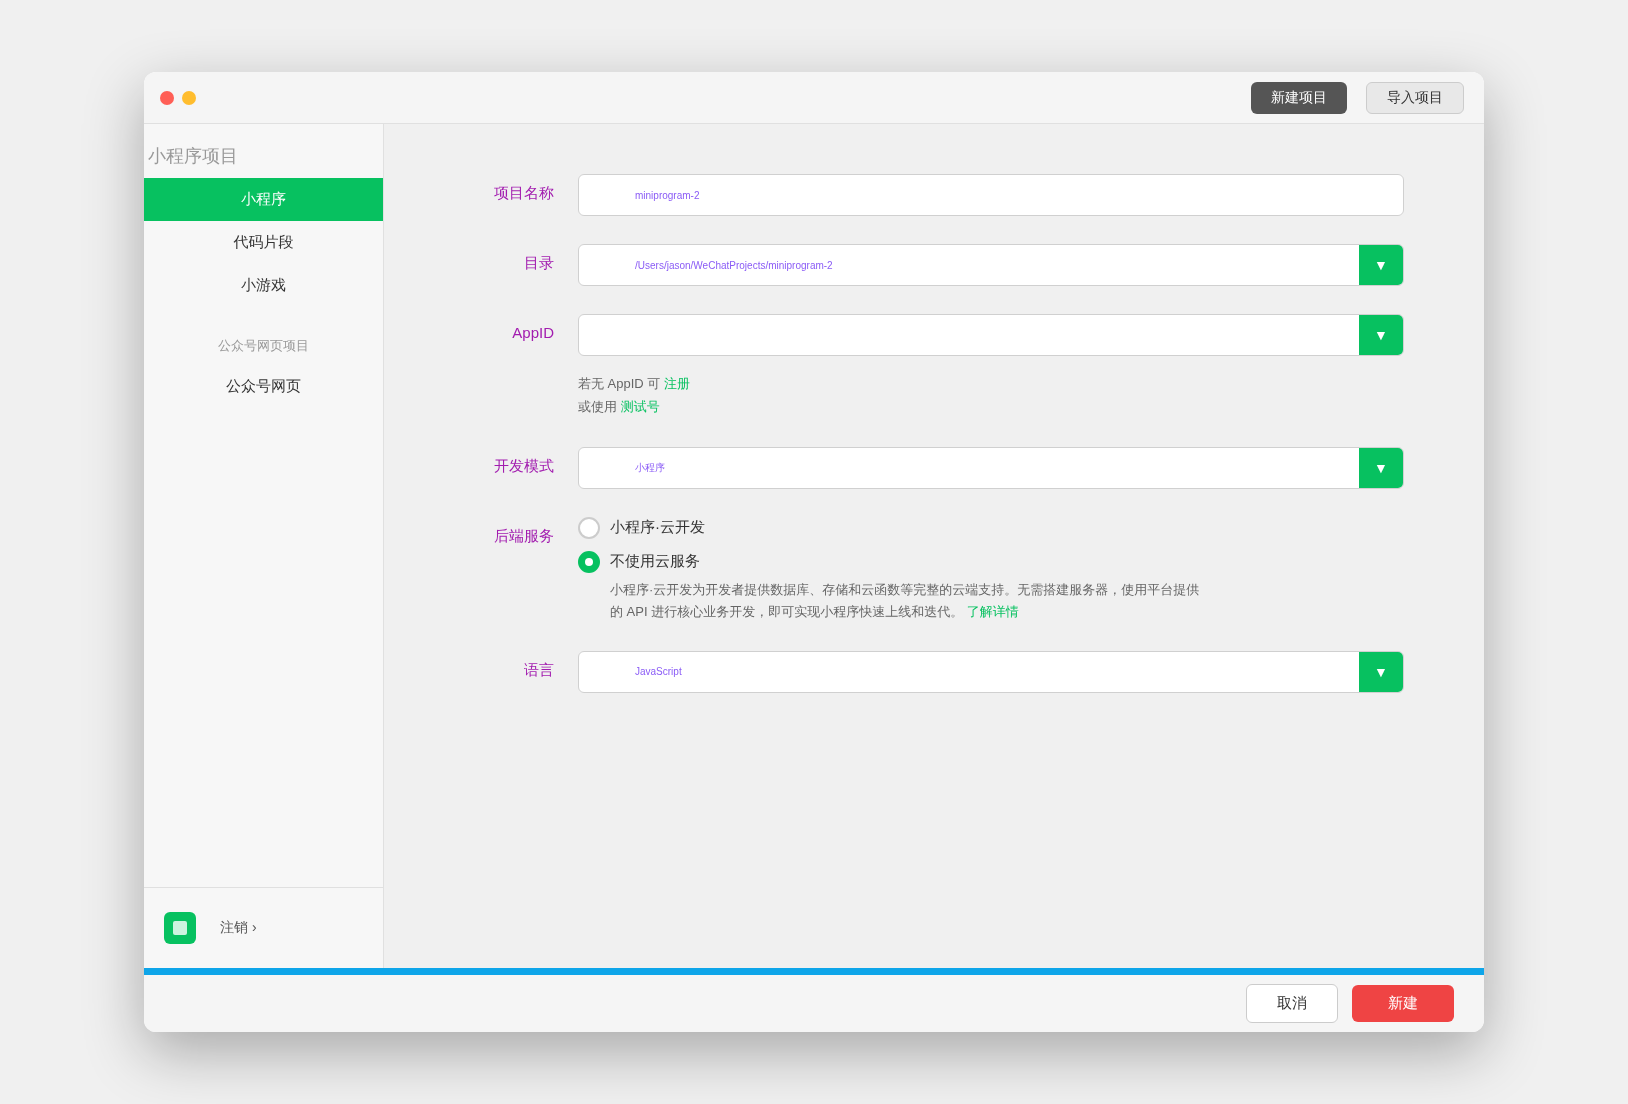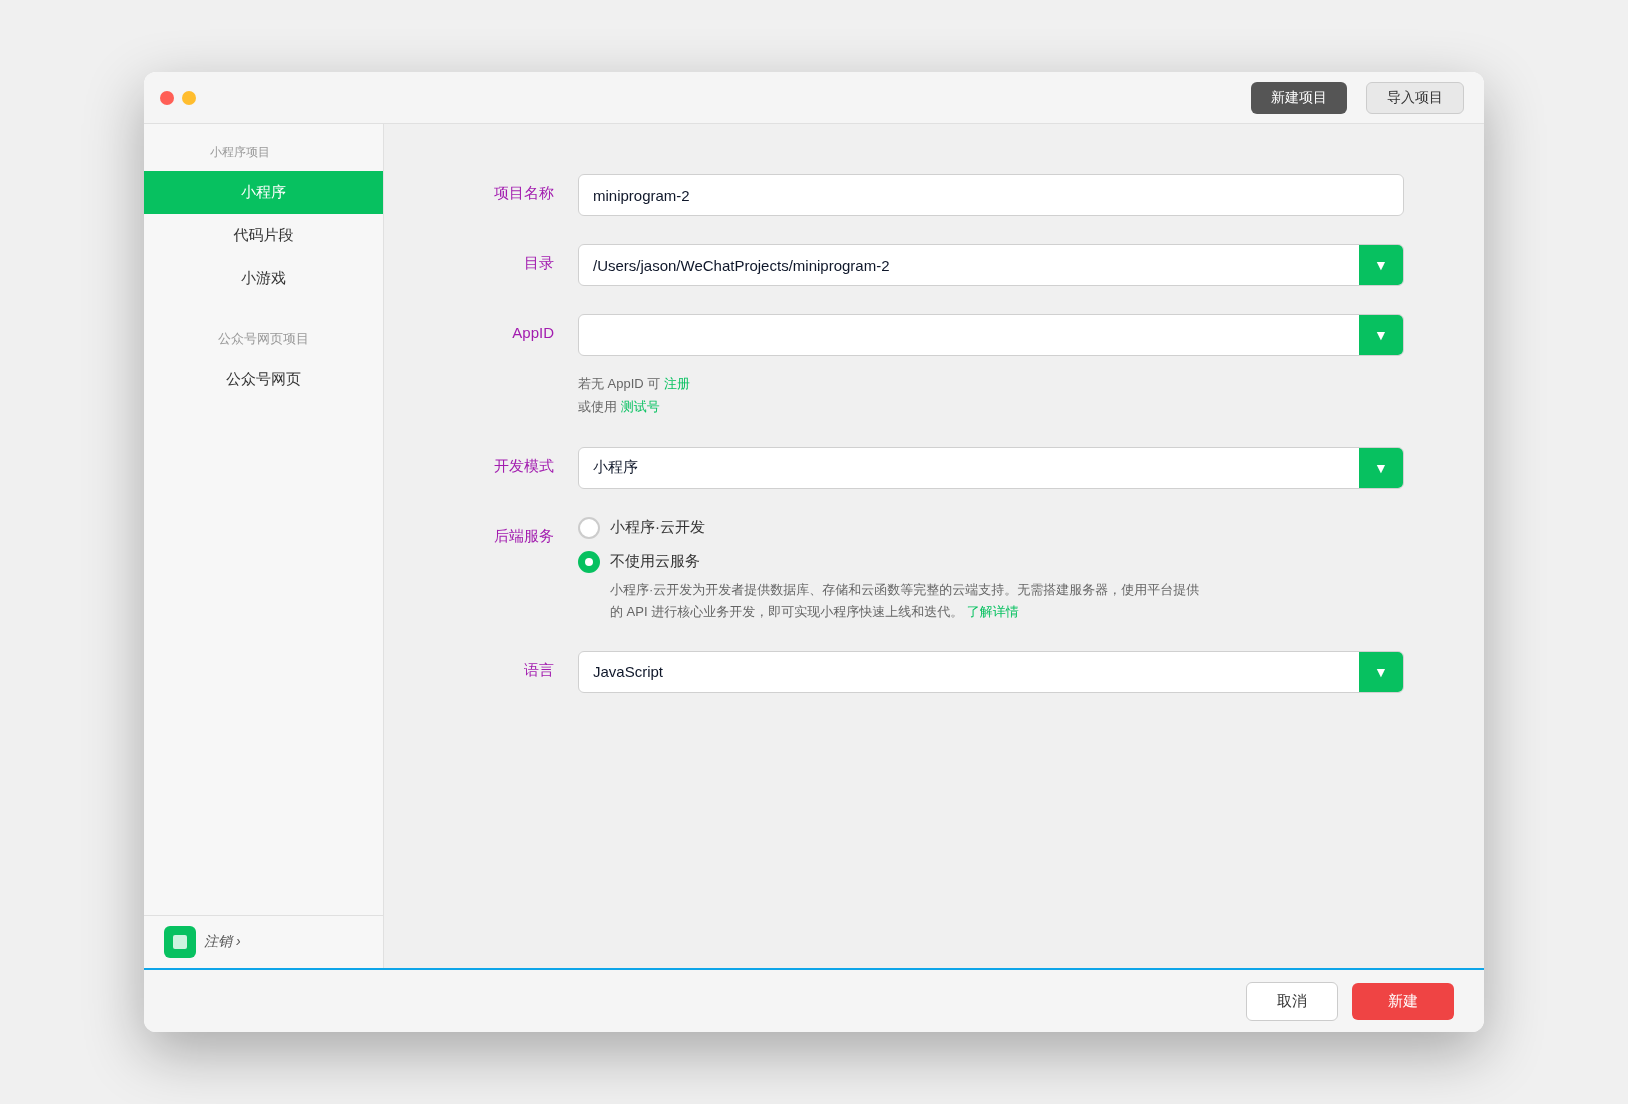--- a/index.html
+++ b/index.html
@@ -76,25 +76,24 @@
     
     .sidebar {
       width: 240px;
       background: #f7f7f7;
       border-right: 1px solid #e0e0e0;
       display: flex;
       flex-direction: column;
       flex-shrink: 0;
     }
     .sidebar-section-title {
-      padding: 20px 20px 10px 30px;
-      font-size: 12px;
+      padding: 20px 20px 10px 4px;
+      font-size: 18px;
       color: #999;
       font-weight: 400;
-      margin-left: 36px;
     }
     .sidebar-item {
       padding: 12px 20px;
       font-size: 15px;
       color: #333;
       cursor: pointer;
       text-align: center;
     }
     .sidebar-item-active {
       background: #07c160;
@@ -104,25 +103,24 @@
     .sidebar-section-title-2 {
       padding: 20px 20px 10px 20px;
       font-size: 13px;
       color: #999;
       margin-top: 10px;
       text-align: center;
     }
     .sidebar-bottom {
       margin-top: auto;
       border-top: 1px solid #e0e0e0;
-      padding: 10px 20px;
-      display: flex;
-      align-items: center;
-      gap: 8px;
-      font-style: italic;
+      padding: 24px 20px;
+      display: flex;
+      align-items: center;
+      gap: 24px;
     }
     .sidebar-user-icon {
       width: 32px;
       height: 32px;
       background: #07c160;
       border-radius: 6px;
       display: flex;
       align-items: center;
       justify-content: center;
       color: #fff;
@@ -169,23 +167,24 @@
       border: 1px solid #d0d0d0;
       border-radius: 6px;
       overflow: hidden;
       height: 42px;
     }
     .input-field {
       flex: 1;
       border: none;
       outline: none;
       padding: 0 14px;
-      font-size: 15px;
-      color: #0f172a;
+      font-size: 10px;
+      color: #8b5cf6;
       background: transparent;
+      margin-left: 42px;
     }
     .dropdown-btn {
       width: 44px;
       height: 100%;
       background: #07c160;
       border: none;
       cursor: pointer;
       display: flex;
       align-items: center;
       justify-content: center;
@@ -250,21 +249,21 @@
       color: #666;
       line-height: 1.7;
       margin-top: 6px;
       margin-left: 32px;
       max-width: 600px;
     }
     
     .footer {
       height: 64px;
       background: #f5f5f5;
-      border-top: 2px solid #0ea5e9;
+      border-top: 7px solid #0ea5e9;
       display: flex;
       align-items: center;
       justify-content: flex-end;
       padding: 0 30px;
       gap: 14px;
       flex-shrink: 0;
     }
     .footer-cancel-btn {
       padding: 9px 30px;
       border: 1px solid #ccc;

